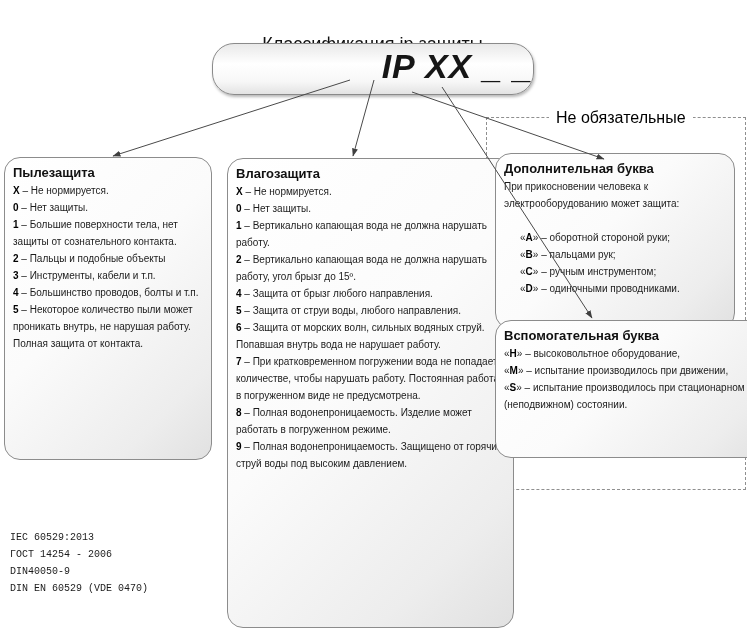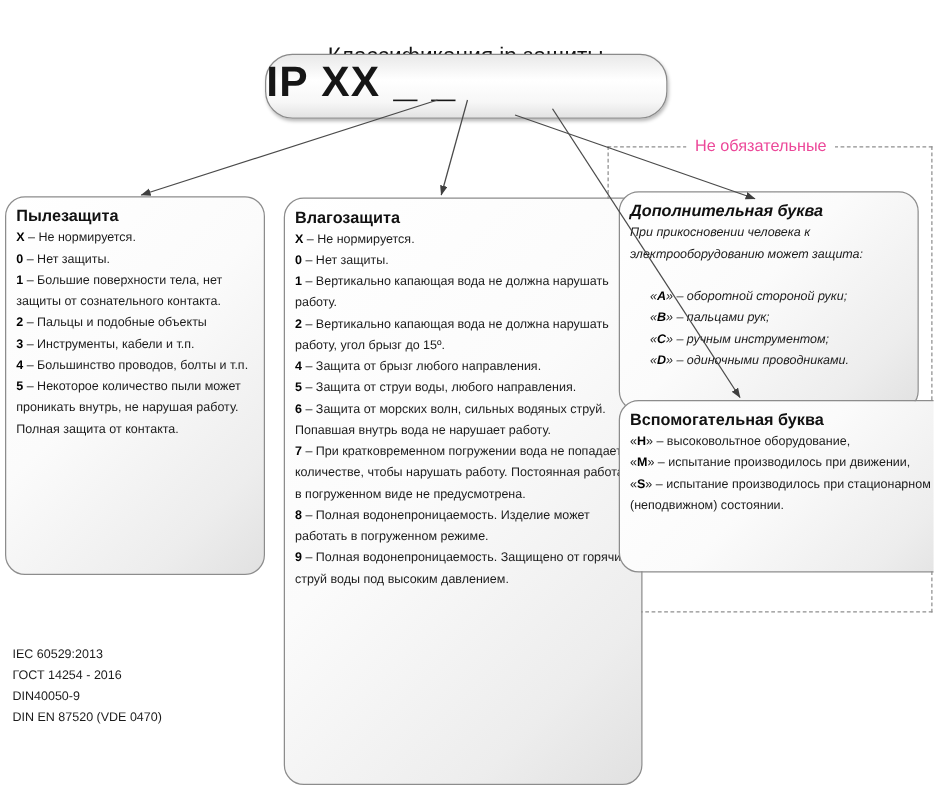--- a/index.html
+++ b/index.html
@@ -16,22 +16,23 @@
     text-align:center;
     font-size:18px;
     color:#111;
     margin-top:30px;
   }
   .ip-box{
     position:absolute;left:212px;top:43px;width:320px;height:50px;
     border:1px solid #8a8a8a;border-radius:22px;
     background:linear-gradient(180deg,#e9e9e9 0%,#ffffff 40%,#f7f7f7 75%,#e3e3e3 100%);
     box-shadow:1px 2px 3px rgba(0,0,0,0.28);
-    display:flex;align-items:center;justify-content:flex-start;
+    display:flex;align-items:center;justify-content:flex-end;
     z-index:1;
+    font-style:italic;
   }
   .ip-box span{
     font-size:34px;font-weight:bold;letter-spacing:1px;color:#161616;
     transform:translateY(-3px);
   }
   .infobox{
     position:absolute;
     border:1px solid #8c8c8c;border-radius:16px;
     background:linear-gradient(135deg,#ffffff 0%,#fbfbfb 45%,#ededed 82%,#e1e1e1 100%);
     padding:6px 6px 4px 8px;
@@ -41,38 +42,38 @@
   .infobox h3{
     margin:0 0 1px 0;
     font-size:13px;font-weight:bold;text-align:left;line-height:17px;color:#111;
   }
   .item,.intro{font-size:10px;line-height:17px;color:#1b1b1b;}
   .item b{color:#000;}
   .letter-items{padding-left:16px;}
   .gap{height:17px;}
   .box-dust{left:4px;top:157px;width:208px;height:303px;}
   .box-moisture{left:227px;top:158px;width:287px;height:470px;}
-  .box-additional{left:495px;top:153px;width:240px;height:176px;font-style:italic;}
+  .box-additional{left:495px;top:153px;width:240px;height:176px;}
   .box-aux{left:495px;top:320px;width:276px;height:138px;}
   .optional-group{
     position:absolute;left:486px;top:117px;width:258px;height:371px;
     border:1px dashed #8f8f8f;
     z-index:0;
   }
   .optional-label{
     position:absolute;top:-9px;left:62px;
     background:#ffffff;padding:0 7px;
-    font-size:13px;color:#ec4899;white-space:nowrap;
+    font-size:16px;color:#000000;white-space:nowrap;
   }
   .arrows{
     position:absolute;left:0;top:0;z-index:5;pointer-events:none;
   }
   .standards{
-    position:absolute;left:10px;top:515px;
-    font-size:13.5px;line-height:17.5px;color:#1b1b1b;
+    position:absolute;left:10px;top:529px;
+    font-size:13.5px;line-height:17.5px;color:#1b1b1b;font-family:Liberation Mono, monospace;
   }
 </style>
 </head>
 <body>
 
 <div class="canvas">
 
   <div class="title">Классификация ip защиты</div>
 
   <div class="ip-box">
@@ -140,18 +141,18 @@
     <h3>Вспомогательная буква</h3>
     <div>
         <div class="item">«<b>H</b>» – высоковольтное оборудование,</div>
         <div class="item">«<b>M</b>» – испытание производилось при движении,</div>
         <div class="item">«<b>S</b>» – испытание производилось при стационарном (неподвижном) состоянии.</div>
       </div>
   </div>
 
   <div class="standards">
       <div class="item">IEC 60529:2013</div>
-      <div class="item">ГОСТ 14254 - 2016</div>
+      <div class="item">ГОСТ 14254 - 2006</div>
       <div class="item">DIN40050-9</div>
-      <div class="item">DIN EN 87520 (VDE 0470)</div>
+      <div class="item">DIN EN 60529 (VDE 0470)</div>
     </div>
 
 </div>
 
 </body></html>

